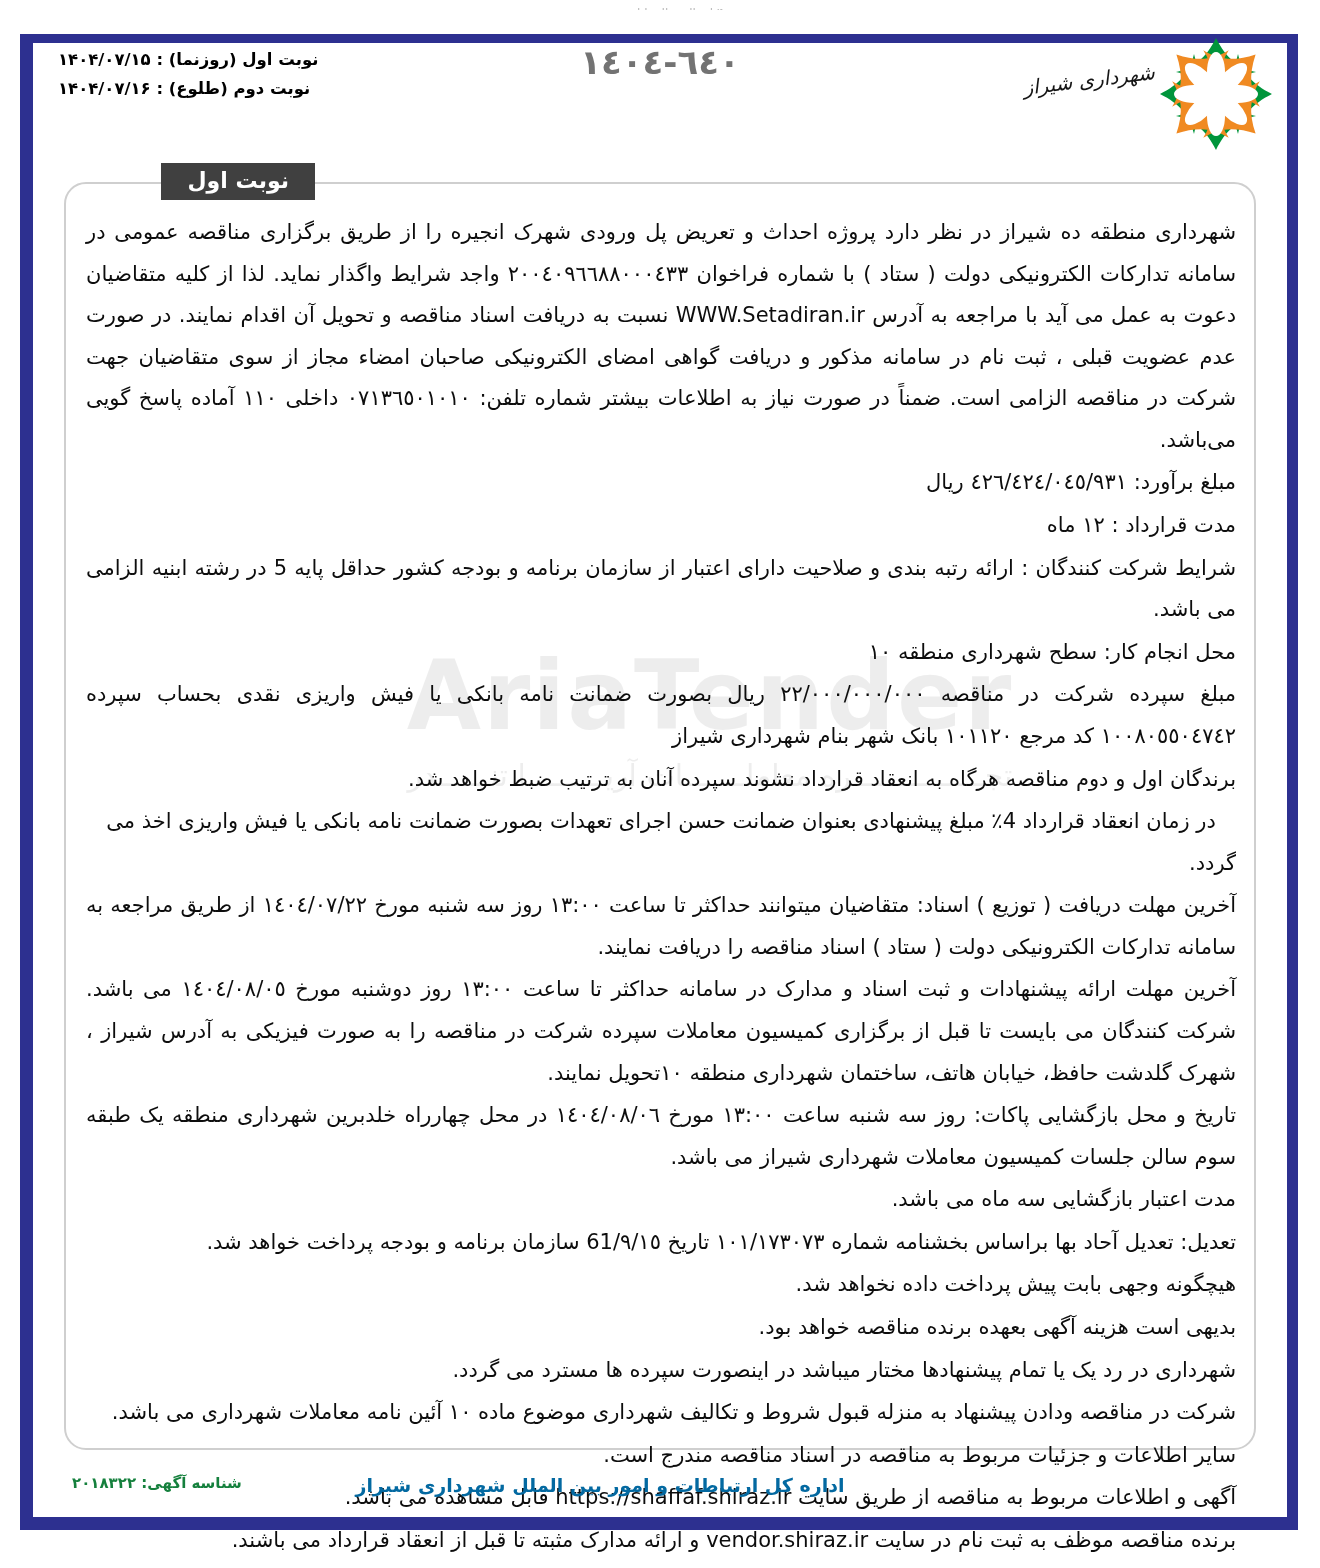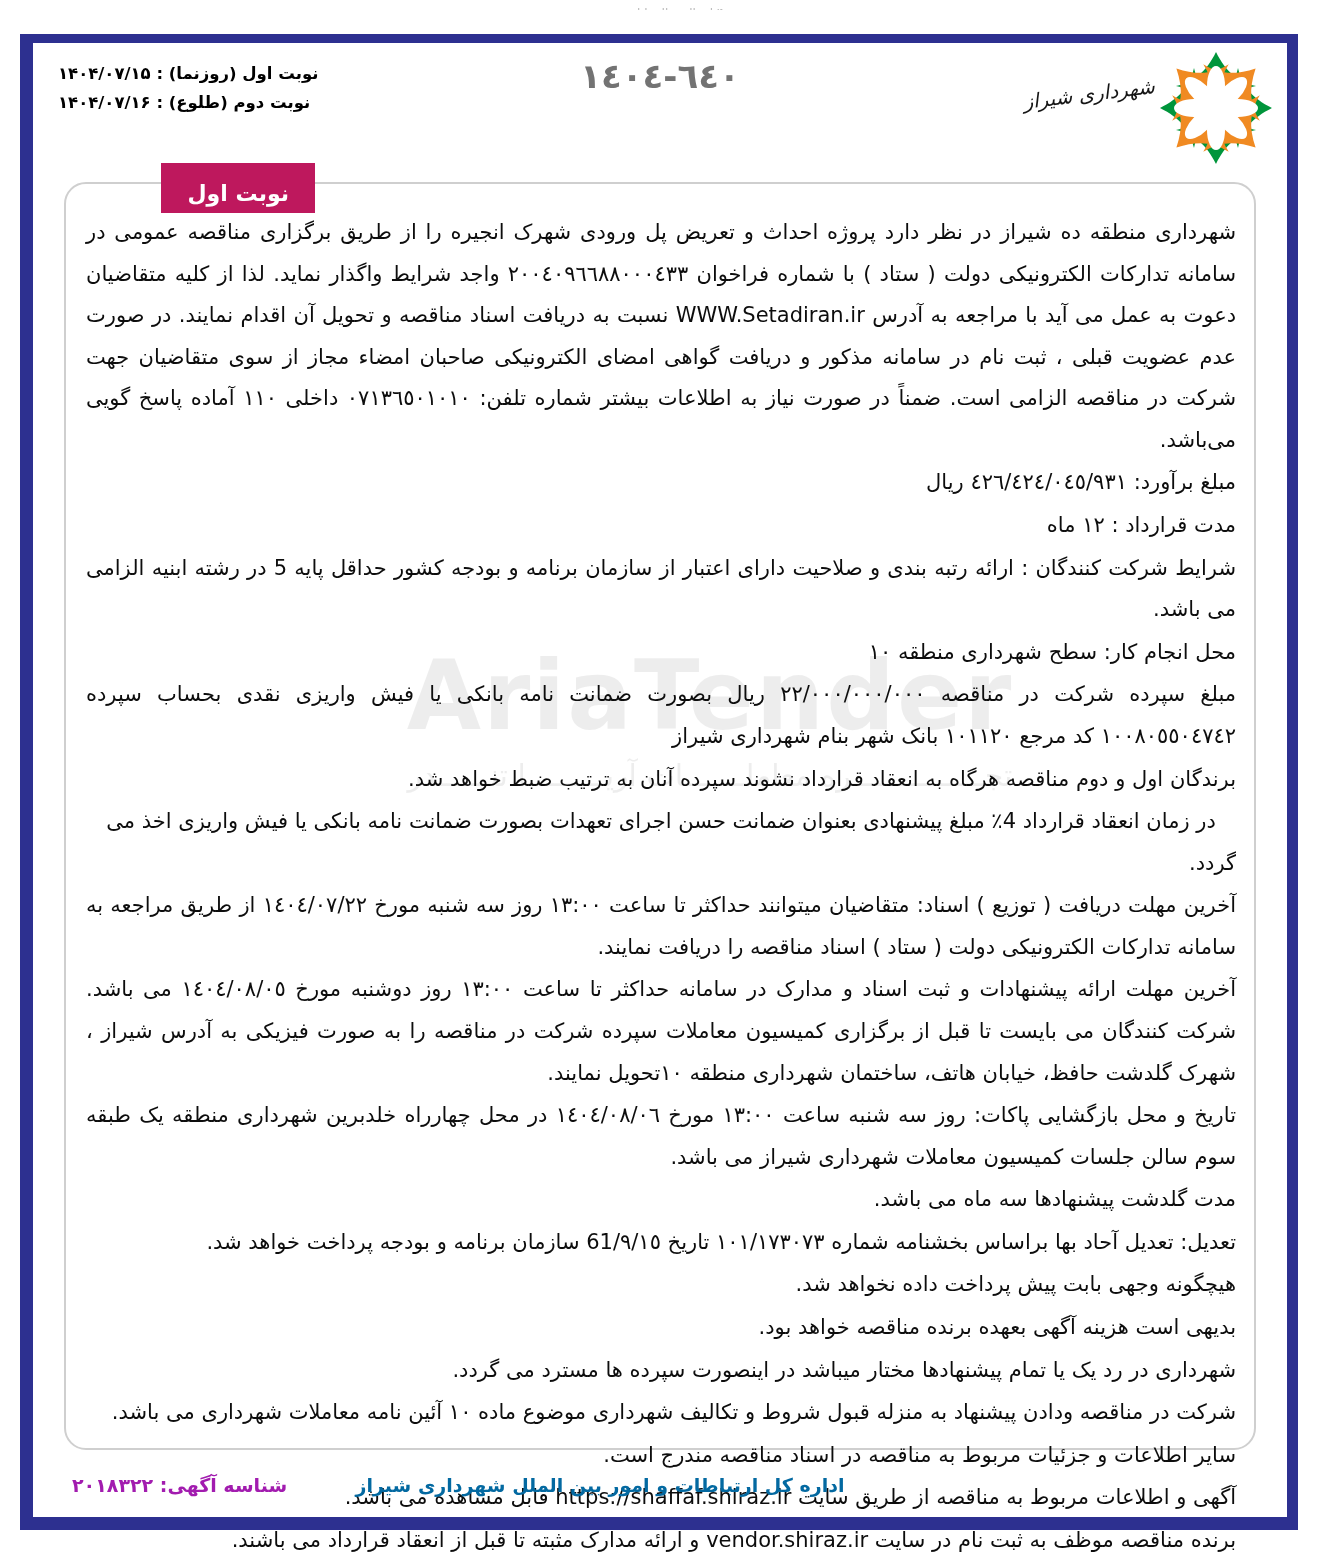--- a/index.html
+++ b/index.html
@@ -55,21 +55,21 @@
   
   .knock {
     position: absolute;
     background: #ffffff;
     z-index: 1;
   }
 
   
   .header {
     position: absolute;
-    top: 42px; right: 36px;
+    top: 28px; right: 36px;
     width: 1248px;
     height: 130px;
     z-index: 3;
   }
   .dates {
     position: absolute;
     top: 18px; left: 22px;
     text-align: left;
     direction: rtl;
     line-height: 1.75;
@@ -121,25 +121,25 @@
     color: #151515;
     font-style: italic;
     transform: rotate(-7deg);
     white-space: nowrap;
   }
 
   
   .nobat-tag {
     position: absolute;
     top: 163px; right: 1005px;
-    background: #be185d;
+    background: #404040;
     color: #ffffff;
     font-size: 22px;
     font-weight: bold;
-    padding: 18px 26px 7px 26px;
+    padding: 5px 26px 7px 26px;
     z-index: 5;
     white-space: nowrap;
   }
 
   
   .content-box {
     position: absolute;
     top: 182px; right: 64px;
     width: 1192px;
     height: 1268px;
@@ -212,23 +212,23 @@
     top: 4px; left: 0; right: 0;
     text-align: center;
     font-size: 19px;
     font-weight: bold;
     color: #0369a1;
     padding-right: 120px;
   }
   .footer-id {
     position: absolute;
     top: 4px; left: 36px;
-    font-size: 19px;
-    font-weight: bold;
-    color: #a21caf;
+    font-size: 15px;
+    font-weight: bold;
+    color: #15803d;
     white-space: nowrap;
   }
 </style>
 </head>
 <body>
 
 <div class="top-sliver">دی ۴ ا ه ااوت الی ا ای ی          وورزی</div>
 
 <div class="frame">
   <div class="frame-light"></div>
@@ -301,21 +301,21 @@
   <p class="p-right">مبلغ برآورد: ٤٢٦/٤٢٤/٠٤٥/٩٣١  ریال</p>
   <p class="p-right">مدت قرارداد :   ١٢   ماه</p>
   <p class="p-just">شرایط شرکت کنندگان : ارائه رتبه بندی و صلاحیت دارای اعتبار از سازمان برنامه و بودجه کشور حداقل پایه 5 در رشته ابنیه  الزامی می باشد.</p>
   <p class="p-right">محل انجام کار: سطح شهرداری منطقه ١٠</p>
   <p class="p-just">مبلغ سپرده شرکت در مناقصه ٢٢/٠٠٠/٠٠٠/٠٠٠ ریال بصورت ضمانت نامه بانکی یا فیش واریزی نقدی بحساب سپرده ١٠٠٨٠٥٥٠٤٧٤٢ کد مرجع ١٠١١٢٠ بانک  شهر بنام شهرداری شیراز</p>
   <p class="p-right">برندگان اول و دوم مناقصه هرگاه به انعقاد قرارداد نشوند سپرده آنان به ترتیب ضبط خواهد شد.</p>
   <p class="p-right">در زمان انعقاد قرارداد 4٪  مبلغ پیشنهادی  بعنوان ضمانت حسن اجرای تعهدات بصورت ضمانت نامه بانکی یا فیش واریزی اخذ می گردد.</p>
   <p class="p-just">آخرین مهلت دریافت ( توزیع ) اسناد: متقاضیان میتوانند حداکثر تا ساعت ١٣:٠٠  روز  سه شنبه مورخ ١٤٠٤/٠٧/٢٢ از طریق مراجعه به سامانه تدارکات الکترونیکی دولت ( ستاد ) اسناد مناقصه را دریافت نمایند.</p>
   <p class="p-just">آخرین مهلت ارائه پیشنهادات و ثبت اسناد و مدارک در سامانه حداکثر تا ساعت ١٣:٠٠ روز دوشنبه مورخ ١٤٠٤/٠٨/٠٥ می باشد. شرکت کنندگان می بایست تا قبل از برگزاری کمیسیون معاملات سپرده شرکت در مناقصه را به صورت فیزیکی به آدرس شیراز ، شهرک گلدشت حافظ، خیابان هاتف، ساختمان شهرداری منطقه ١٠تحویل نمایند.</p>
   <p class="p-just">تاریخ و محل بازگشایی پاکات: روز سه شنبه ساعت ١٣:٠٠ مورخ ١٤٠٤/٠٨/٠٦ در محل چهارراه خلدبرین شهرداری منطقه یک طبقه سوم سالن جلسات کمیسیون معاملات  شهرداری شیراز می باشد.</p>
-  <p class="p-right">مدت گلدشت پیشنهادها سه ماه می باشد.</p>
+  <p class="p-right">مدت اعتبار بازگشایی سه ماه می باشد.</p>
   <p class="p-right">تعدیل: تعدیل آحاد بها براساس بخشنامه شماره ١٠١/١٧٣٠٧٣ تاریخ 61/٩/١٥ سازمان برنامه و بودجه پرداخت خواهد شد.</p>
   <p class="p-right">هیچگونه وجهی بابت پیش پرداخت داده نخواهد شد.</p>
   <p class="p-right">بدیهی است هزینه آگهی بعهده برنده مناقصه خواهد بود.</p>
   <p class="p-right">شهرداری در رد یک یا تمام پیشنهادها  مختار میباشد در اینصورت سپرده ها مسترد می گردد.</p>
   <p class="p-right">شرکت در مناقصه ودادن پیشنهاد به منزله قبول شروط و تکالیف شهرداری موضوع ماده ١٠ آئین نامه معاملات شهرداری می باشد.</p>
   <p class="p-right">سایر اطلاعات و جزئیات مربوط به مناقصه در اسناد مناقصه مندرج است.</p>
   <p class="p-right">آگهی و اطلاعات مربوط به مناقصه از طریق سایت https://shaffaf.shiraz.ir قابل مشاهده می باشد.</p>
   <p class="p-right">برنده مناقصه موظف به ثبت نام در سایت vendor.shiraz.ir و ارائه مدارک مثبته تا قبل از انعقاد قرارداد می باشند.</p>
   <p class="p-right">اطلاعات تماس سامانه ستاد جهت انجام مراحل عضویت در سامانه : مرکز تماس : ١٤٥٦</p>
 </div>

